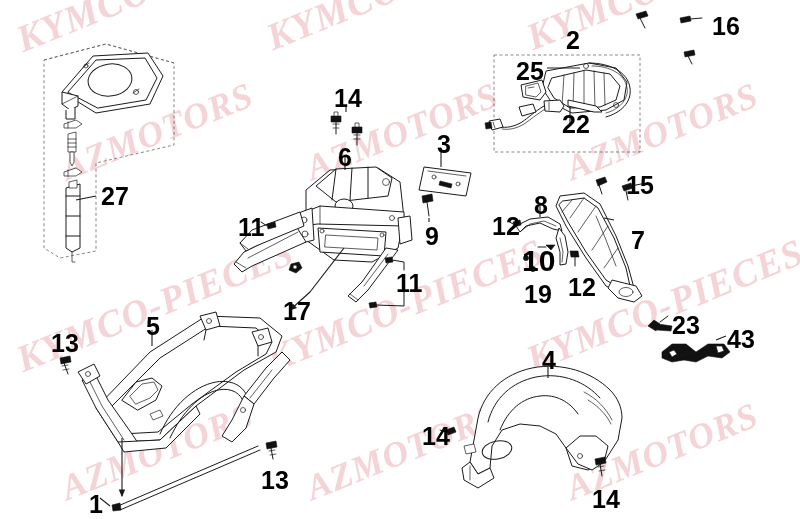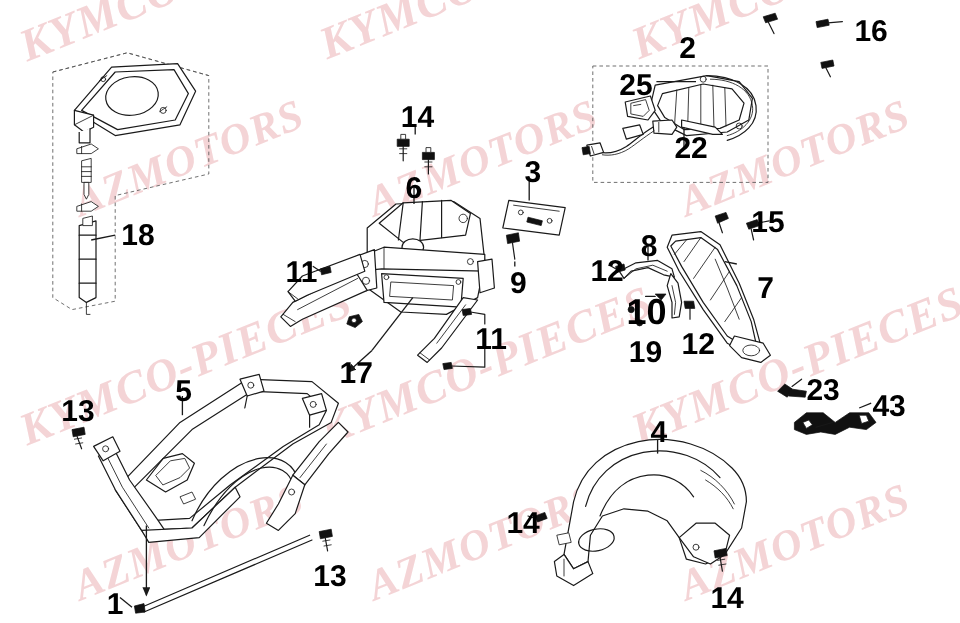--- a/index.html
+++ b/index.html
@@ -429,21 +429,21 @@
       <g>
         <path class="dk" d="M595,459 L605,457 L606,463 L596,465 Z"></path>
         <path class="ln" d="M600,464 L602,476"></path>
         <path class="ln-t" d="M598,467 L604,466 M599,471 L605,470"></path>
       </g>
     </g>
 
   </svg>
 
   <div id="callout-layer">
-      <div class="callout big" style="left: 101px; top: 184px;">18</div>
+      <div class="callout big" style="left: 101px; top: 184px;">27</div>
       <div class="callout big" style="left: 334px; top: 86px;">14</div>
       <div class="callout big" style="left: 338px; top: 145px;">6</div>
       <div class="callout big" style="left: 437px; top: 132px;">3</div>
       <div class="callout big" style="left: 425px; top: 224px;">9</div>
       <div class="callout big" style="left: 238px; top: 215px;">11</div>
       <div class="callout big" style="left: 396px; top: 271px;">11</div>
       <div class="callout big" style="left: 283px; top: 277px; margin-top: 22px;">17</div>
       <div class="callout big" style="left: 566px; top: 28px;">2</div>
       <div class="callout big" style="left: 516px; top: 59px; text-align: right;">25</div>
       <div class="callout big" style="left: 562px; top: 112px;">22</div>

